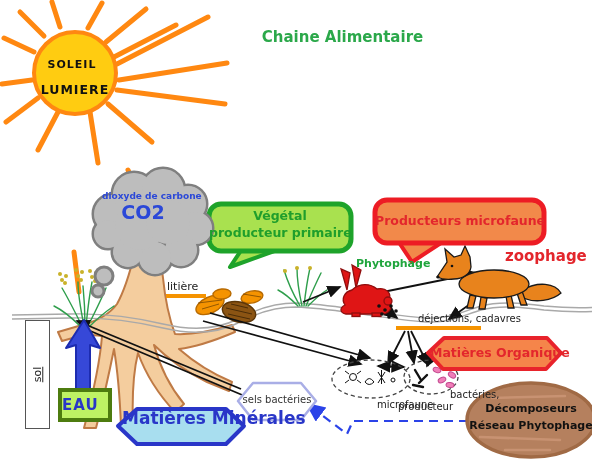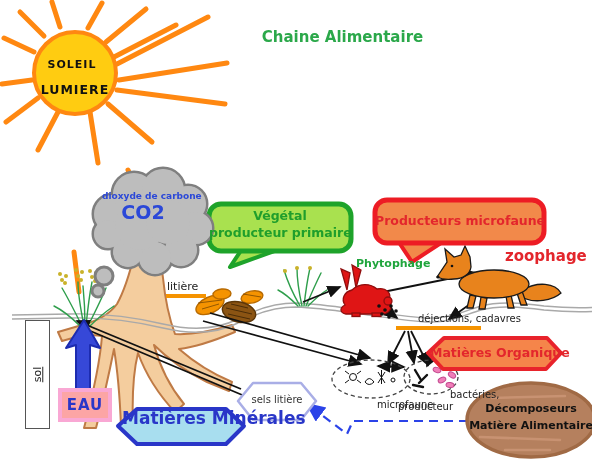--- a/index.html
+++ b/index.html
@@ -6,22 +6,22 @@
   .stage{position:relative;width:592px;height:460px;background:#ffffff;overflow:hidden;
          font-family:"DejaVu Sans", sans-serif;}
   .stage svg{position:absolute;left:0;top:0;}
   .lbl{position:absolute;line-height:1.05;white-space:nowrap;color:#222;}
   .ctr{text-align:center;}
   .bold{font-weight:bold;}
   .bar{position:absolute;height:4px;background:#F59300;}
   .sol-box{position:absolute;left:25px;top:320px;width:23px;height:107px;
            border:1.5px solid #555;background:#fff;display:flex;align-items:center;justify-content:center;}
   .sol-box span{transform:rotate(-90deg);font-size:11px;text-decoration:underline;color:#222;}
-  .eau-box{position:absolute;left:58px;top:388px;width:46px;height:26px;border:4px solid #f9a8d4;
-           background:#fca5a5;display:flex;align-items:center;justify-content:center;
+  .eau-box{position:absolute;left:58px;top:388px;width:46px;height:26px;border:4px solid #4d7c0f;
+           background:#bef264;display:flex;align-items:center;
            font-size:15px;font-weight:bold;color:#2936C8;letter-spacing:1px;}
 </style>
 </head>
 <body>
 
 <div class="stage">
 
 <svg width="600" height="460" viewBox="0 0 600 460">
   <defs>
     <marker id="ab" markerWidth="9" markerHeight="8" refX="7" refY="3.5" orient="auto-start-reverse">
@@ -274,26 +274,26 @@
 <div class="bar" style="left:396px;top:326px;width:85px;"></div>
 
 <div class="sol-box">
   <span>sol</span>
 </div>
 
 <div class="eau-box">
   <span>EAU</span>
 </div>
 
-<div class="lbl ctr" style="left:240px;top:395px;width:74px;font-size:10px;color:#333;">sels litière</div>
+<div class="lbl ctr" style="left:240px;top:395px;width:74px;font-size:10px;color:#333;">sels bactéries</div>
 
 <div class="lbl ctr bold" style="left:122px;top:410px;width:120px;font-size:17px;color:#2936C8;">Matières Minérales</div>
 
 <div class="lbl ctr bold" style="left:430px;top:346px;width:130px;font-size:12.5px;color:#E3262C;">Matières Organique</div>
 
 <div class="lbl" style="left:344px;top:400px;font-size:10px;padding-left:33px;">microfaune</div>
 <div class="lbl" style="left:408px;top:390px;font-size:10px;padding-left:42px;">bactéries,</div>
 <div class="lbl" style="left:398px;top:402px;font-size:10px;">producteur</div>
 
 <div class="lbl ctr bold" style="left:468px;top:403px;width:126px;font-size:11px;color:#111;">Décomposeurs</div>
-<div class="lbl ctr bold" style="left:468px;top:420px;width:126px;font-size:11px;color:#111;">Matière Alimentaire</div>
+<div class="lbl ctr bold" style="left:468px;top:420px;width:126px;font-size:11px;color:#111;">Réseau Phytophage</div>
 
 </div>
 
 </body></html>

